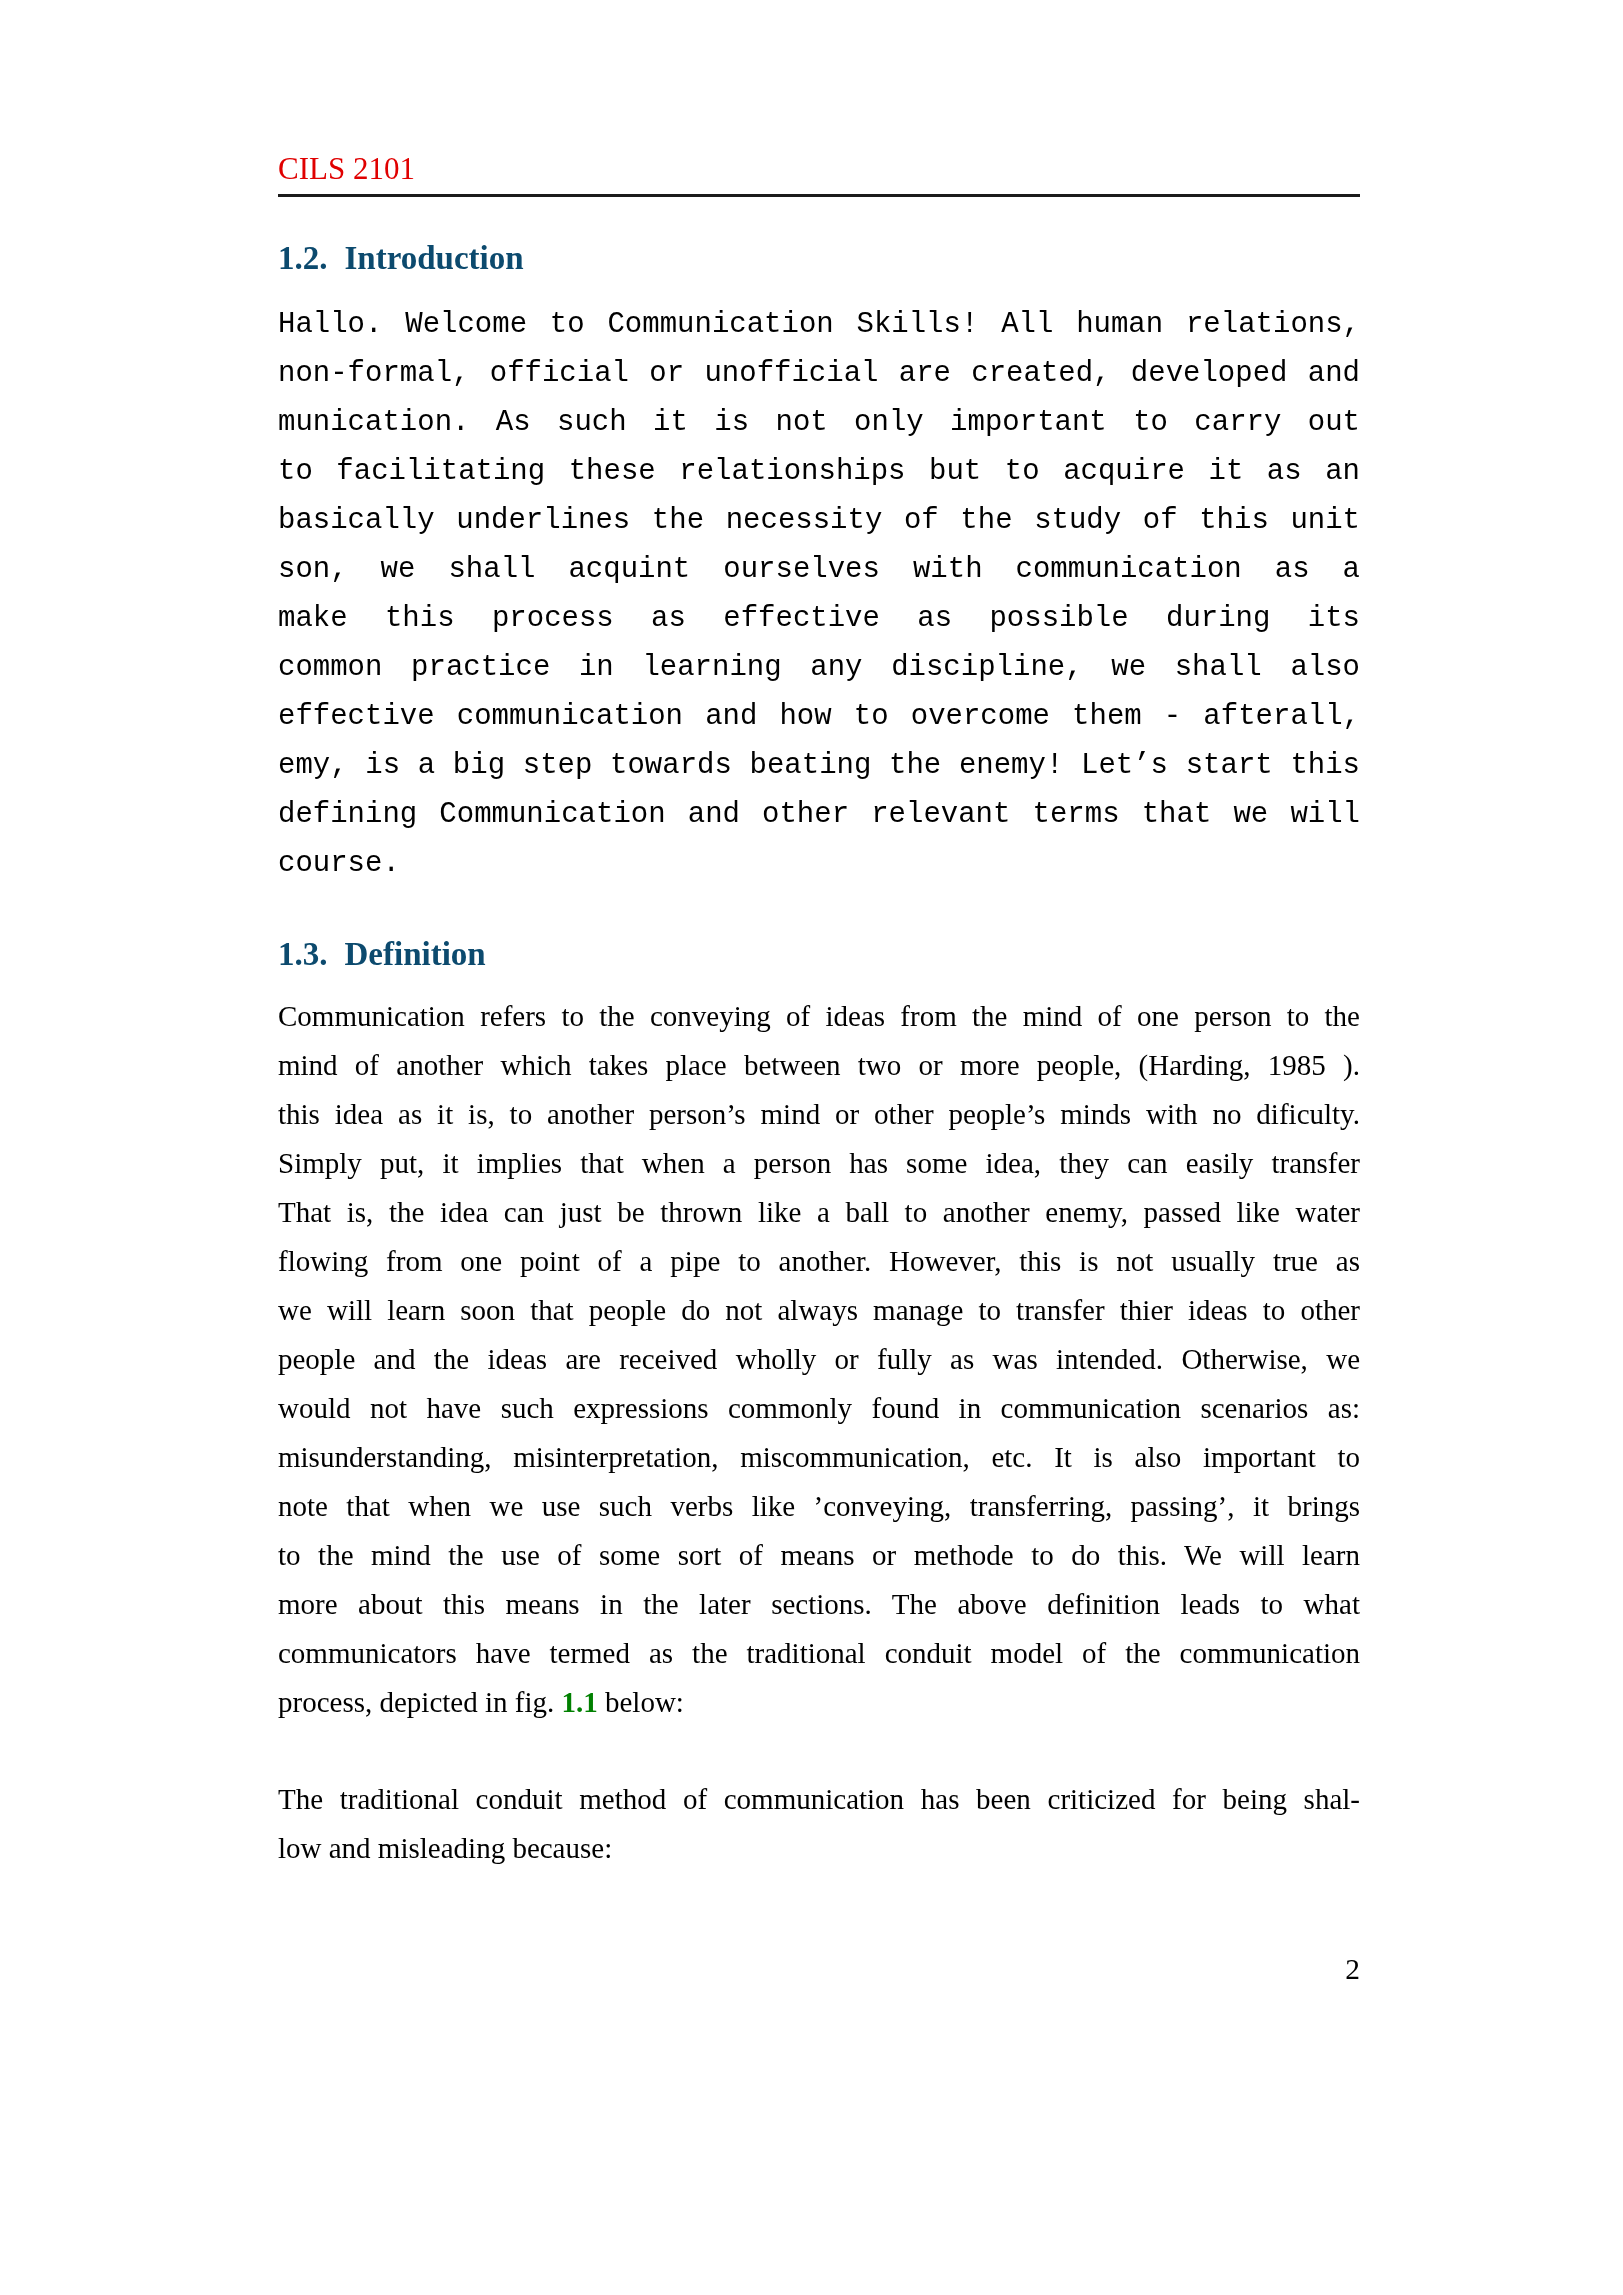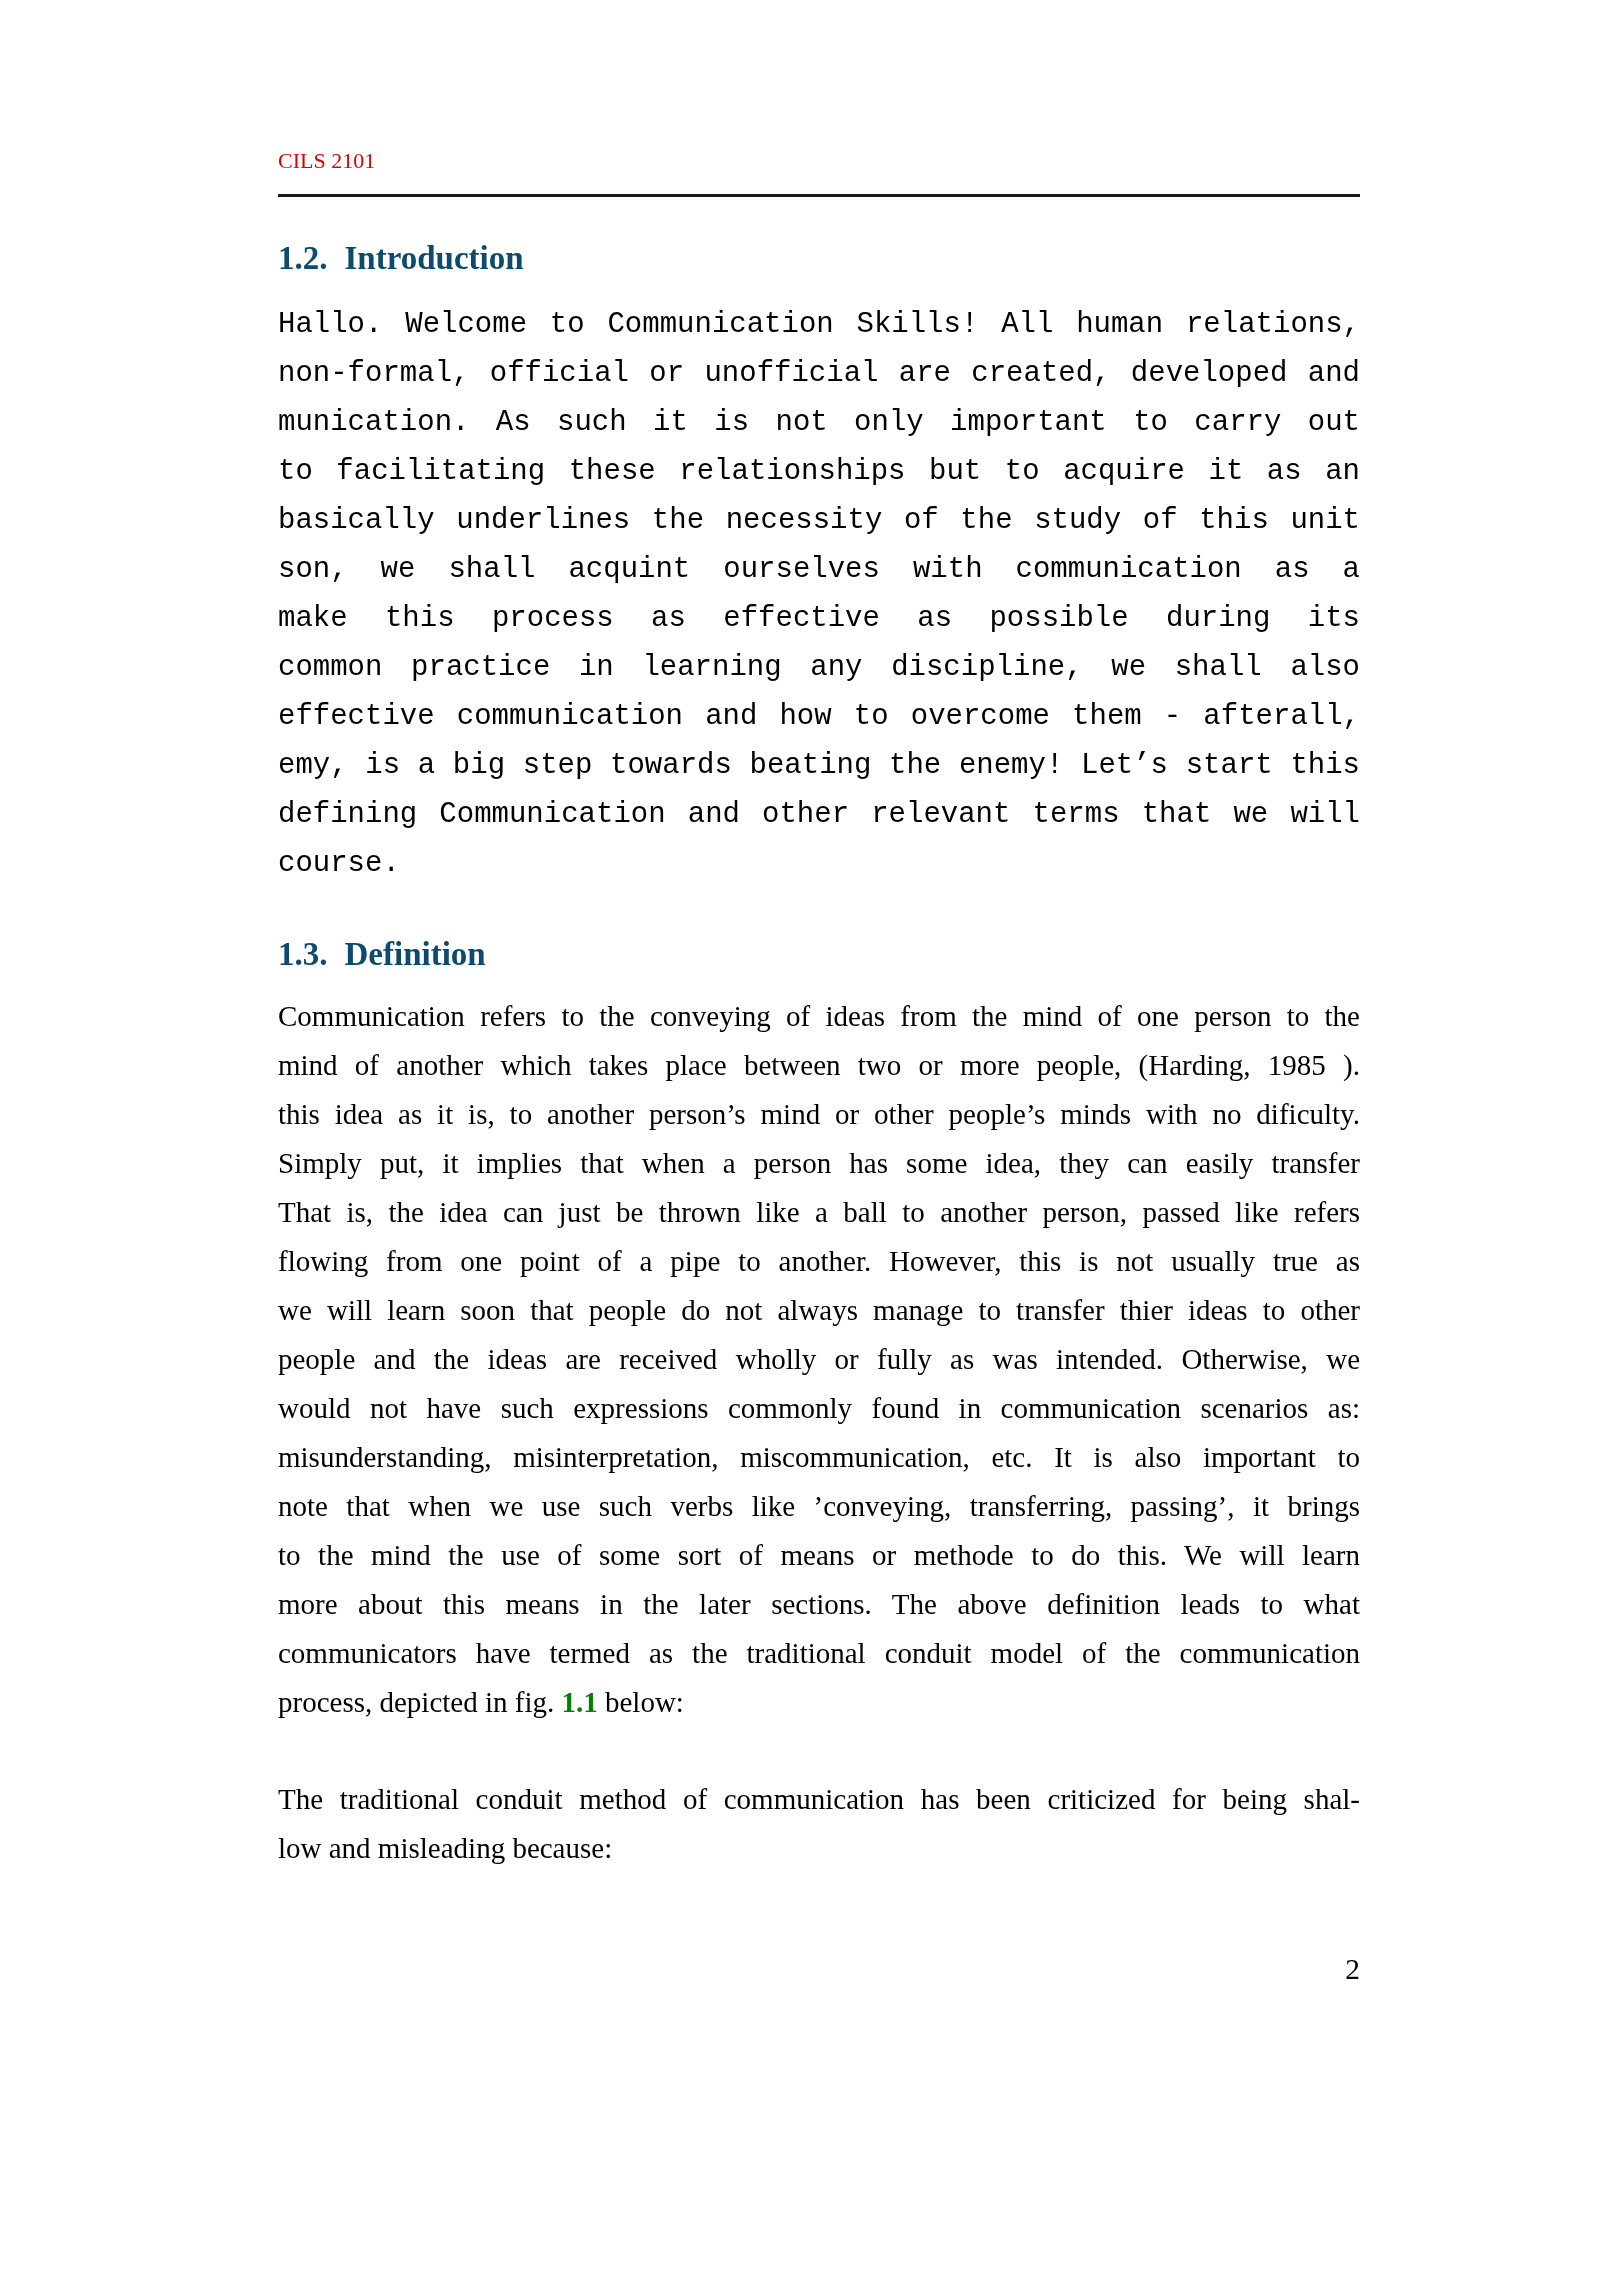--- a/index.html
+++ b/index.html
@@ -8,22 +8,22 @@
     width: 1623px;
     height: 2295px;
     background: #ffffff;
     font-family: "Liberation Serif", serif;
     color: #000000;
     overflow: hidden;
   }
   .blk { position: absolute; left: 278px; width: 1082px; }
 
   .runhead {
-    top: 144px;
-    font-size: 22px;
+    top: 152px;
+    font-size: 31px;
     line-height: 34px;
     color: #e00000;
   }
   .headrule {
     top: 194px;
     height: 2.6px;
     background: #1b1b1b;
   }
   .sec-heading {
     font-size: 33px;
@@ -86,21 +86,21 @@
 
   <div class="blk sec-heading h-def">
     <span class="sec-num">1.3.</span><span>Definition</span>
   </div>
 
   <div class="blk para p-def">
     <div class="ln">Communication refers to the conveying of ideas from the mind of one person to the</div>
     <div class="ln">mind of another which takes place between two or more people, (Harding, 1985 ).</div>
     <div class="ln">this idea as it is, to another person’s mind or other people’s minds with no dificulty.</div>
     <div class="ln">Simply put, it implies that when a person has some idea, they can easily transfer</div>
-    <div class="ln">That is, the idea can just be thrown like a ball to another person, passed like refers</div>
+    <div class="ln">That is, the idea can just be thrown like a ball to another enemy, passed like water</div>
     <div class="ln">flowing from one point of a pipe to another. However, this is not usually true as</div>
     <div class="ln">we will learn soon that people do not always manage to transfer thier ideas to other</div>
     <div class="ln">people and the ideas are received wholly or fully as was intended. Otherwise, we</div>
     <div class="ln">would not have such expressions commonly found in communication scenarios as:</div>
     <div class="ln">misunderstanding, misinterpretation, miscommunication, etc. It is also important to</div>
     <div class="ln">note that when we use such verbs like ’conveying, transferring, passing’, it brings</div>
     <div class="ln">to the mind the use of some sort of means or methode to do this. We will learn</div>
     <div class="ln">more about this means in the later sections. The above definition leads to what</div>
     <div class="ln">communicators have termed as the traditional conduit model of the communication</div>
     <div class="ln last"><span>process, depicted in fig. </span><span class="figlink">1.1</span><span> below:</span></div>

